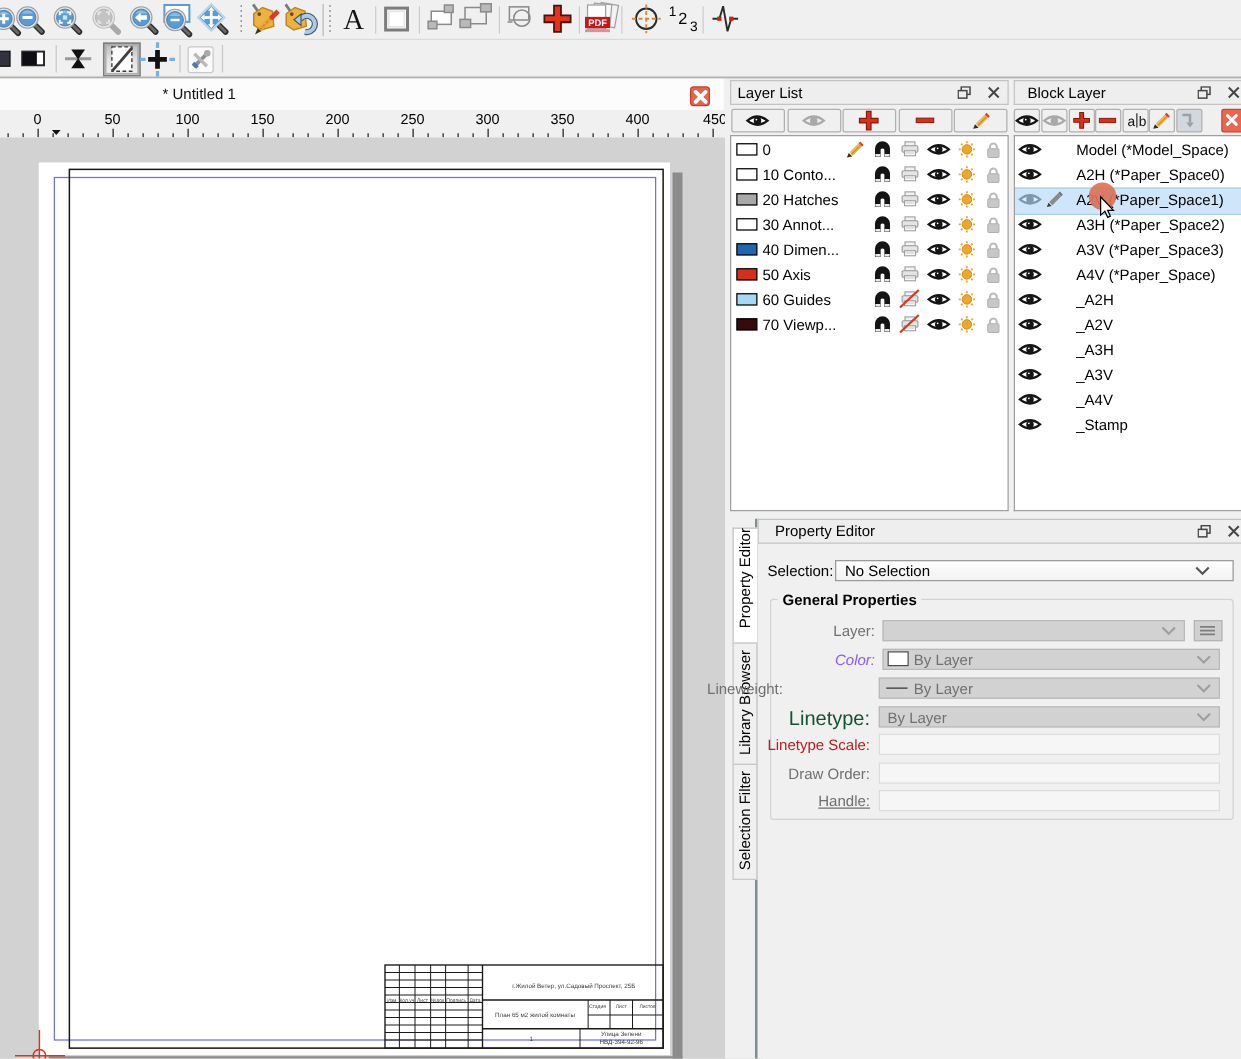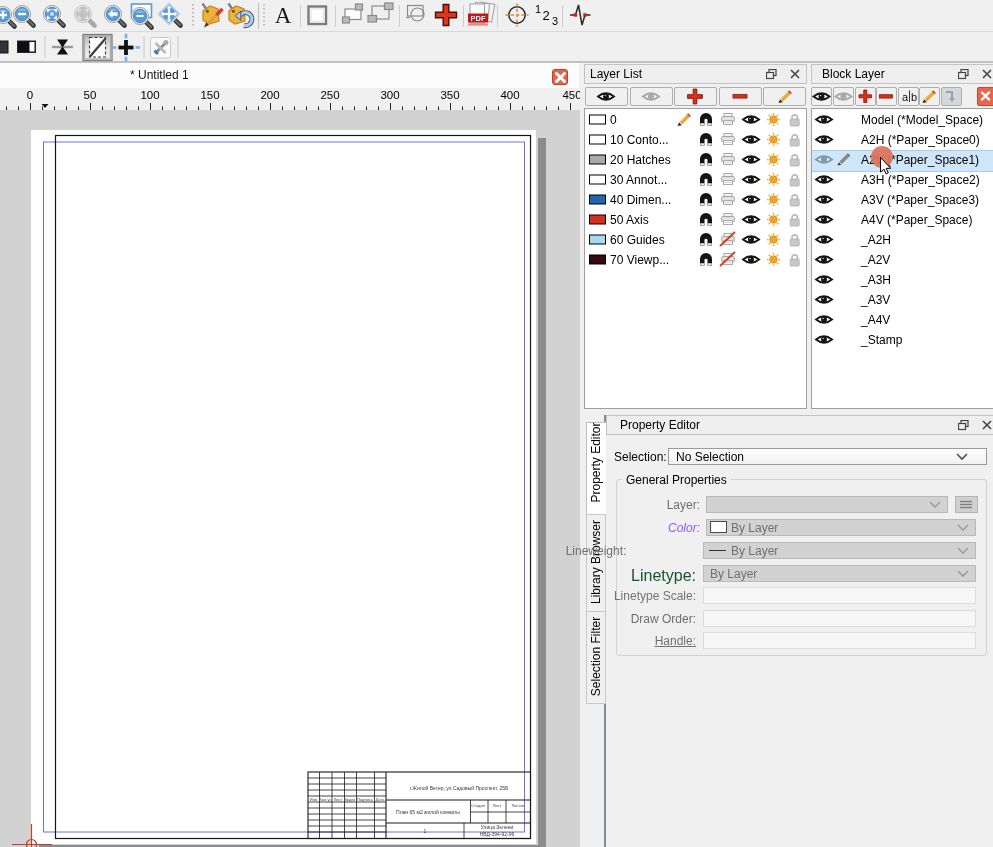--- a/index.html
+++ b/index.html
@@ -600,21 +600,21 @@
 </svg>
 
 <div class="abs" style="left:614px;top:450px;font-size:12px;color:#000;">Selection:</div>
 <div class="abs" style="left:668px;top:448px;width:317px;height:15px;background:linear-gradient(#fefefe,#f2f2f2);border:1px solid #9a9a9a;"></div>
 <div class="abs" style="left:676px;top:450px;font-size:12px;color:#000;">No Selection</div>
 <svg class="abs" style="left:955px;top:452px;" width="14" height="9" viewBox="0 0 14 9">
   <path d="M2 2 L7 7 L12 2" fill="none" stroke="#555" stroke-width="1.7"></path>
 </svg>
 
 <div class="abs" style="left:616px;top:479px;width:369px;height:175px;border:1px solid #d2d2d2;border-radius:3px;"></div>
-<div class="abs" style="left:622px;top:473px;background:#f0f0f0;padding:0 4px;font-size:12px;color:#000;">General Properties</div>
+<div class="abs" style="left:622px;top:473px;background:#f0f0f0;padding:0 4px;font-size:12px;color:#000;font-weight:bold;">General Properties</div>
 
 <div class="abs pelabel" style="left:500px;top:498px;width:200px;text-align:right;font-size:12px;color:#6f6f6f;">Layer:</div>
 <div class="abs" style="left:706px;top:496px;width:240px;height:15px;background:#d2d2d2;border:1px solid #b9b9b9;"></div>
 <svg class="abs" style="left:928px;top:500px;" width="14" height="9" viewBox="0 0 14 9">
       <path d="M2 2 L7 7 L12 2" fill="none" stroke="#9f9f9f" stroke-width="1.7"></path>
     </svg>
 <div class="abs" style="left:955px;top:496px;width:21px;height:15px;background:#d0d0d0;border:1px solid #b5b5b5;"></div>
 <svg class="abs" style="left:959px;top:500px;" width="14" height="9" viewBox="0 0 14 9">
   <g stroke="#7e7e7e" stroke-width="1.4">
         <line x1="1" y1="1.5" x2="13" y2="1.5"></line>
@@ -639,20 +639,20 @@
       <path d="M2 2 L7 7 L12 2" fill="none" stroke="#9f9f9f" stroke-width="1.7"></path>
     </svg>
 
 <div class="abs" style="left:496px;top:567px;width:200px;text-align:right;font-size:16px;color:#14532d;">Linetype:</div>
 <div class="abs" style="left:703px;top:565px;width:271px;height:15px;background:#d2d2d2;border:1px solid #b9b9b9;"></div>
 <div class="abs" style="left:710px;top:567px;font-size:12px;color:#707070;">By Layer</div>
 <svg class="abs" style="left:956px;top:569px;" width="14" height="9" viewBox="0 0 14 9">
       <path d="M2 2 L7 7 L12 2" fill="none" stroke="#9f9f9f" stroke-width="1.7"></path>
     </svg>
 
-<div class="abs" style="left:496px;top:589px;width:200px;text-align:right;font-size:12px;color:#737373;">Linetype Scale:</div>
+<div class="abs" style="left:496px;top:589px;width:200px;text-align:right;font-size:12px;color:#b91c1c;">Linetype Scale:</div>
 <div class="abs" style="left:703px;top:587px;width:271px;height:15px;background:#f6f6f6;border:1px solid #dcdcdc;"></div>
 <div class="abs" style="left:496px;top:611.5px;width:200px;text-align:right;font-size:12px;color:#6f6f6f;">Draw Order:</div>
 <div class="abs" style="left:703px;top:609.5px;width:271px;height:15px;background:#f6f6f6;border:1px solid #dcdcdc;"></div>
 <div class="abs" style="left:496px;top:634px;width:200px;text-align:right;font-size:12px;color:#6f6f6f;text-decoration:underline;">Handle:</div>
 <div class="abs" style="left:703px;top:632px;width:271px;height:15px;background:#f6f6f6;border:1px solid #dcdcdc;"></div>
 
 </div>
 
 </body></html>

